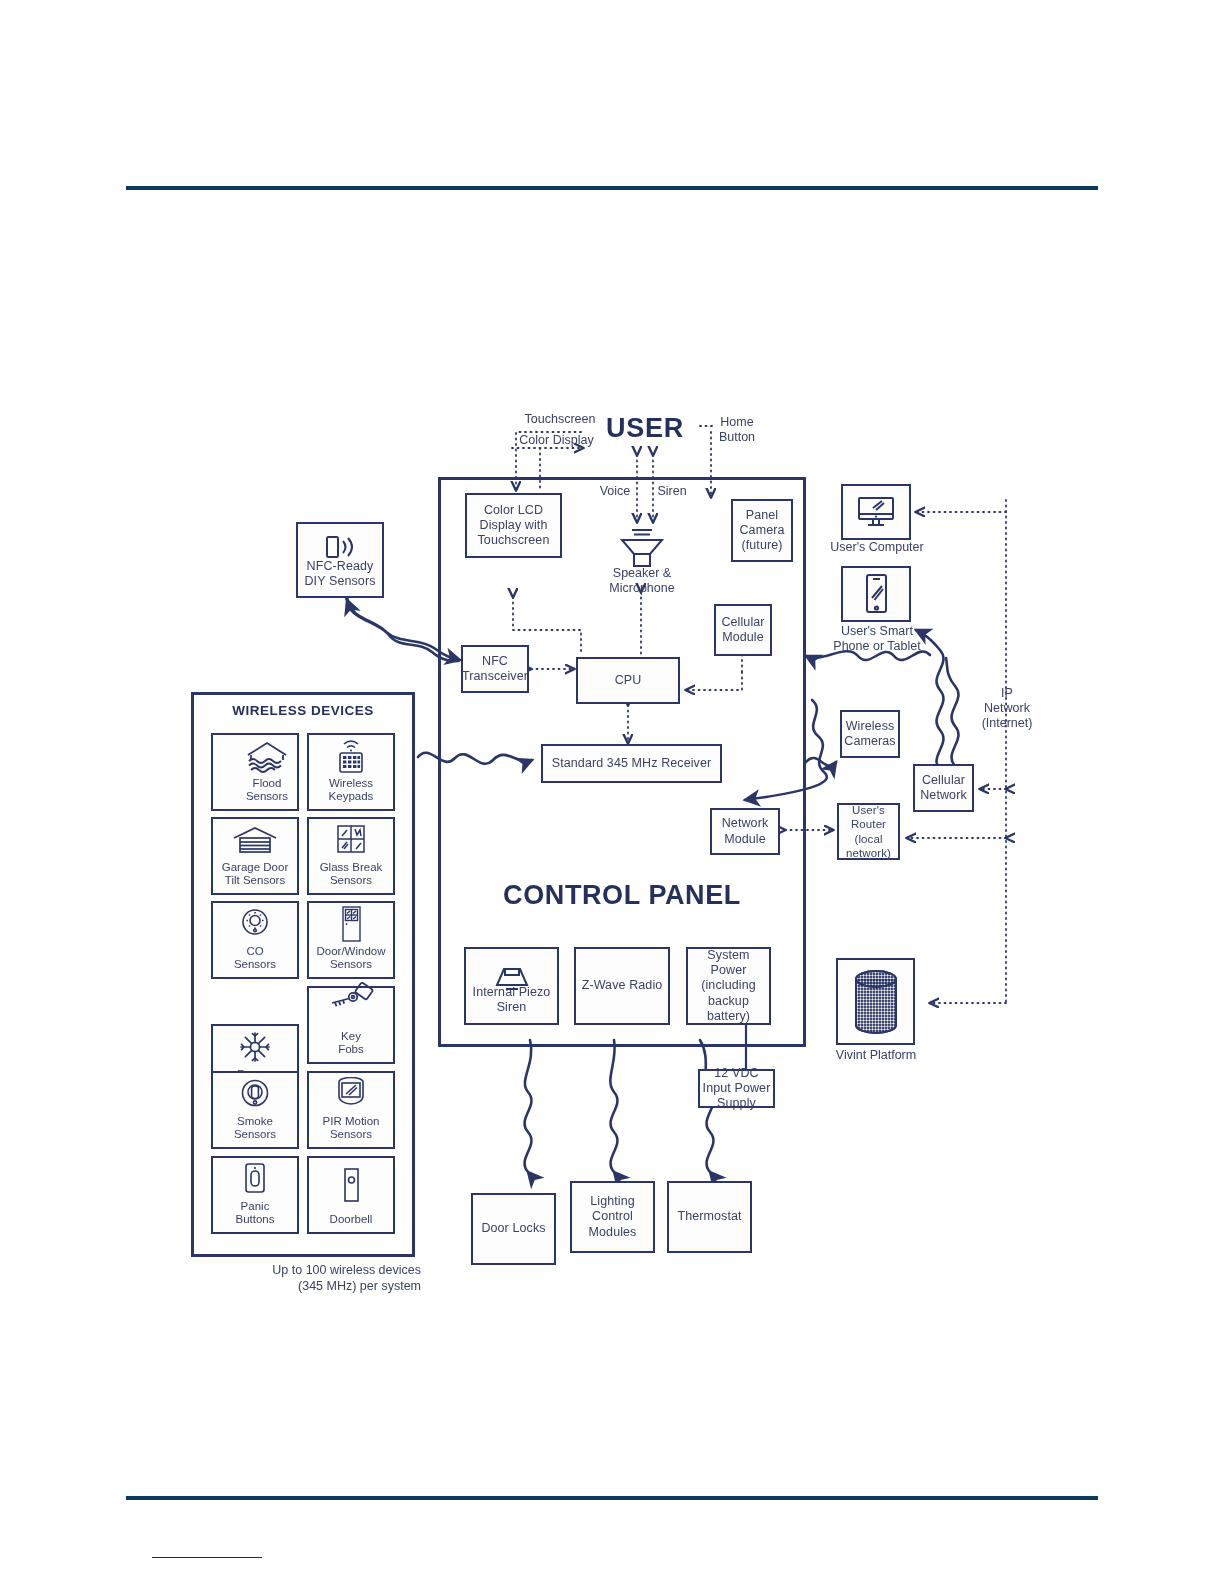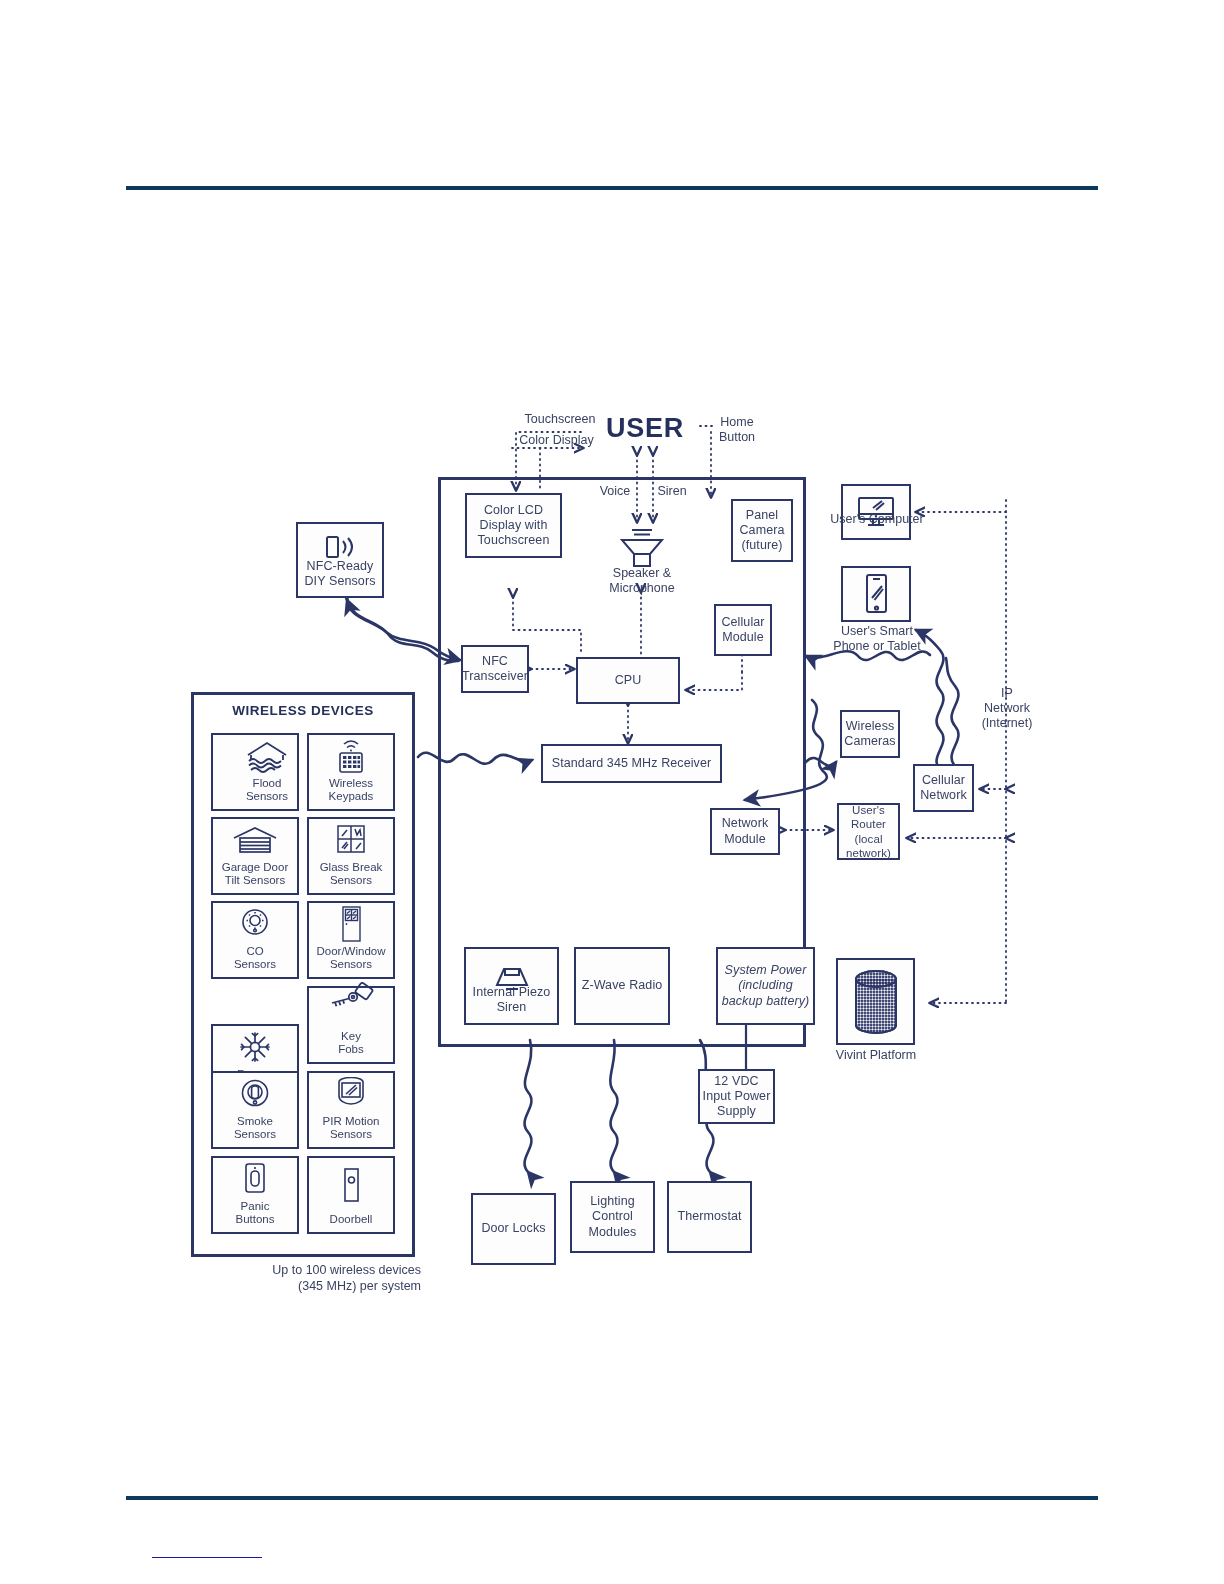--- a/index.html
+++ b/index.html
@@ -224,20 +224,21 @@
 
       <path d="M528,1172 C516,1158 540,1146 528,1132 C516,1118 540,1106 528,1092 C518,1080 536,1064 530,1040" stroke-width="2.6" marker-start="url(#ahf)"></path>
       <path d="M614,1172 C602,1158 626,1146 614,1132 C602,1118 626,1106 614,1092 C604,1080 618,1062 614,1040" stroke-width="2.6" marker-start="url(#ahf)"></path>
       <path d="M710,1172 C698,1158 722,1146 710,1132 C698,1118 722,1106 710,1092 C700,1080 712,1060 700,1040" stroke-width="2.6" marker-start="url(#ahf)"></path>
 
       <path d="M746,1025 L746,1069" stroke-width="2.2"></path>
     </g>
   </svg>
 
   <div class="frame" id="cp-frame" style="left:438px; top:477px; width:368px; height:570px;"></div>
+  <div class="frame-title" id="control-panel-title">CONTROL PANEL</div>
 
   <div class="frame-title" id="user-title">USER</div>
 
   <div class="flabel" style="left:500px; top:412px; width:120px;">Touchscreen</div>
   <div class="flabel" style="left:494px; top:433px; width:125px;">Color Display</div>
   <div class="flabel" style="left:697px; top:415px; width:80px;">Home
 Button</div>
   <div class="flabel" style="left:591px; top:484px; width:48px;">Voice</div>
   <div class="flabel" style="left:648px; top:484px; width:48px;">Siren</div>
   <div class="flabel" style="left:967px; top:686px; width:80px;">IP
@@ -273,21 +274,21 @@
         <line x1="17" y1="26" x2="29" y2="26"></line>
       </svg>
     </span>
     <span>Internal
 Piezo Siren</span>
   </div>
 
   <div class="node" style="left:574px; top:947px; width:96px; height:78px;">Z-Wave
 Radio</div>
 
-  <div class="node" style="left:716px; top:947px; width:99px; height:78px;font-style:italic;">System Power
+  <div class="node" style="left:686px; top:947px; width:85px; height:78px;">System Power
 (including backup
 battery)</div>
 
   <div style="position:absolute; left:612px; top:525px; width:60px; height:45px;">
     <svg width="60" height="45" viewBox="0 0 60 45" fill="none" stroke="#2b3566" stroke-width="2">
       <line x1="20" y1="5" x2="40" y2="5"></line>
       <line x1="22" y1="9.5" x2="38" y2="9.5"></line>
       <path d="M10 15 L50 15 L38 29 L22 29 Z"></path>
       <rect x="22" y="29" width="16" height="12"></rect>
     </svg>
@@ -310,21 +311,21 @@
   <div class="imgbox" style="left:841px; top:484px; width:70px; height:56px;">
     <svg width="44" height="36" viewBox="0 0 44 36" fill="none" stroke="#2b3566" stroke-width="2">
       <rect x="5" y="4" width="34" height="21" rx="1"></rect>
       <line x1="5" y1="20" x2="39" y2="20"></line>
       <circle cx="22" cy="22.6" r="1.1" fill="#2b3566" stroke="none"></circle>
       <line x1="19" y1="14" x2="28" y2="7"></line>
       <line x1="22" y1="16" x2="30" y2="9"></line>
       <path d="M19 25 L19 30 M25 25 L25 30 M14 31 L30 31"></path>
     </svg>
   </div>
-  <div class="imgcap" style="left:812px; top:512px; width:130px;">User's Computer</div>
+  <div class="imgcap" style="left:812px; top:540px; width:130px;">User's Computer</div>
 
   <div class="imgbox" style="left:841px; top:566px; width:70px; height:56px;">
     <svg width="30" height="44" viewBox="0 0 30 44" fill="none" stroke="#2b3566" stroke-width="2">
       <rect x="6" y="3" width="19" height="37" rx="2"></rect>
       <line x1="12" y1="7" x2="19" y2="7"></line>
       <circle cx="15.5" cy="36" r="1.6"></circle>
       <line x1="11" y1="26" x2="21" y2="14"></line>
       <line x1="13.5" y1="28" x2="22" y2="17"></line>
     </svg>
   </div>
@@ -350,21 +351,21 @@
         </pattern>
       </defs>
       <path d="M10 12 L10 58 a20 8 0 0 0 40 0 L50 12" fill="url(#dotfill)"></path>
       <ellipse cx="30" cy="12" rx="20" ry="8" fill="url(#dotfill)"></ellipse>
       <ellipse cx="30" cy="12" rx="20" ry="8"></ellipse>
       <path d="M10 12 L10 58 a20 8 0 0 0 40 0 L50 12"></path>
     </svg>
   </div>
   <div class="imgcap" style="left:805px; top:1048px; width:142px;">Vivint Platform</div>
 
-  <div class="node" style="left:698px; top:1069px; width:77px; height:55px;">12 VDC
+  <div class="node" style="left:698px; top:1069px; width:77px; height:39px;">12 VDC
 Input Power
 Supply</div>
 
   <div class="node" style="left:471px; top:1181px; width:85px; height:72px;margin-top:12px;">Door
 Locks</div>
   <div class="node" style="left:570px; top:1181px; width:85px; height:72px;">Lighting
 Control
 Modules</div>
   <div class="node" style="left:667px; top:1181px; width:85px; height:72px;">Thermostat</div>
 

